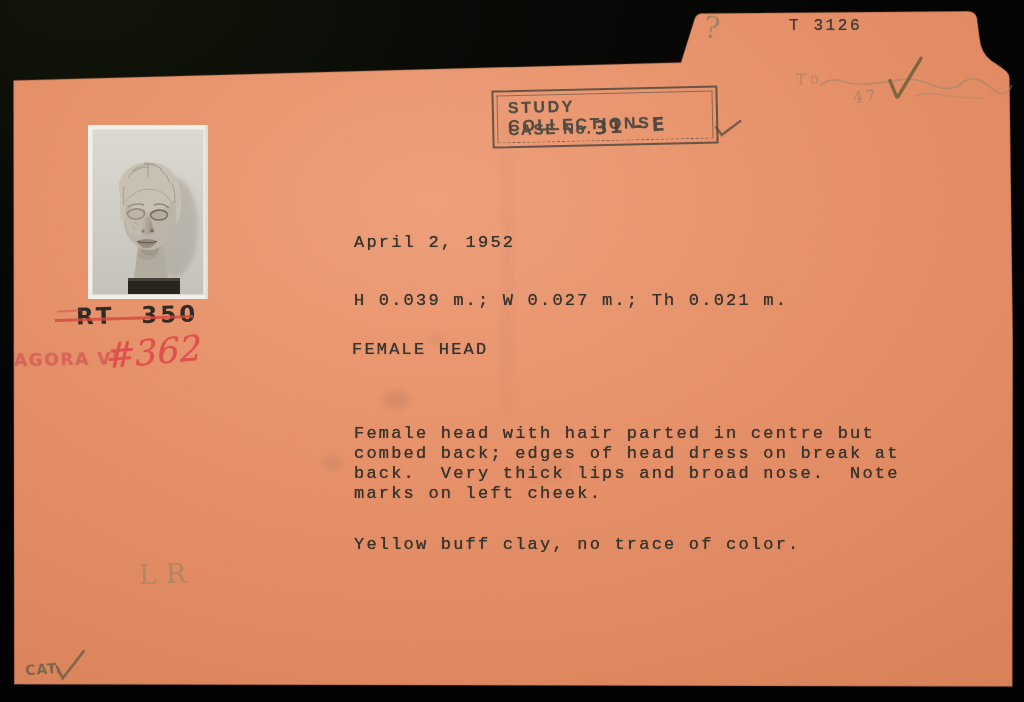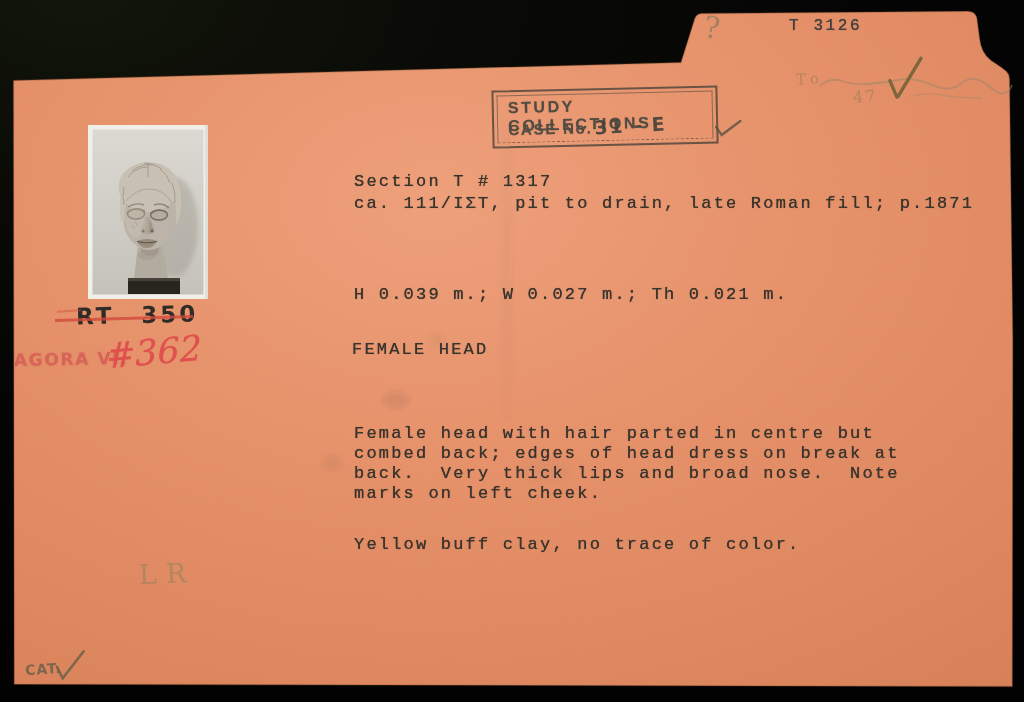--- a/index.html
+++ b/index.html
@@ -154,23 +154,22 @@
       <rect x="40" y="153" width="52" height="3" fill="#45413a"></rect>
     </g>
   </svg>
 
   <div class="abs marker rt">RT 350</div>
   <div class="abs rt-dash"></div>
   <div class="abs rt-strike"></div>
   <div class="abs marker agora">AGORA VI,</div>
   <div class="abs hand-red agora-num">#362</div>
 
-  <div class="abs typed multiline" style="left:354px;top:171px">Section T # 1317
-ca. 111/ΙΣΤ, pit to drain, late Roman fill; p.1871</div>
-  <div class="abs typed" style="left:354px;top:284px">H 0.039 m.; W 0.027 m.; Th 0.021 m.</div>
+  <div class="abs typed" style="left:354px;top:232px">April 2, 1952</div>
+  <div class="abs typed" style="left:354px;top:290px">H 0.039 m.; W 0.027 m.; Th 0.021 m.</div>
   <div class="abs typed bold" style="left:352px;top:339px">FEMALE HEAD</div>
   <div class="abs typed para" style="left:354px;top:424px">Female head with hair parted in centre but
 combed back; edges of head dress on break at
 back.  Very thick lips and broad nose.  Note
 marks on left cheek.</div>
   <div class="abs typed" style="left:354px;top:534px">Yellow buff clay, no trace of color.</div>
 
   <div class="abs pencil lr">LR</div>
   <div class="abs cat">CAT.</div>
   <svg class="abs" width="32" height="38" viewBox="0 0 32 38" style="left:54px;top:647px;opacity:.85;transform:rotate(6deg)">

